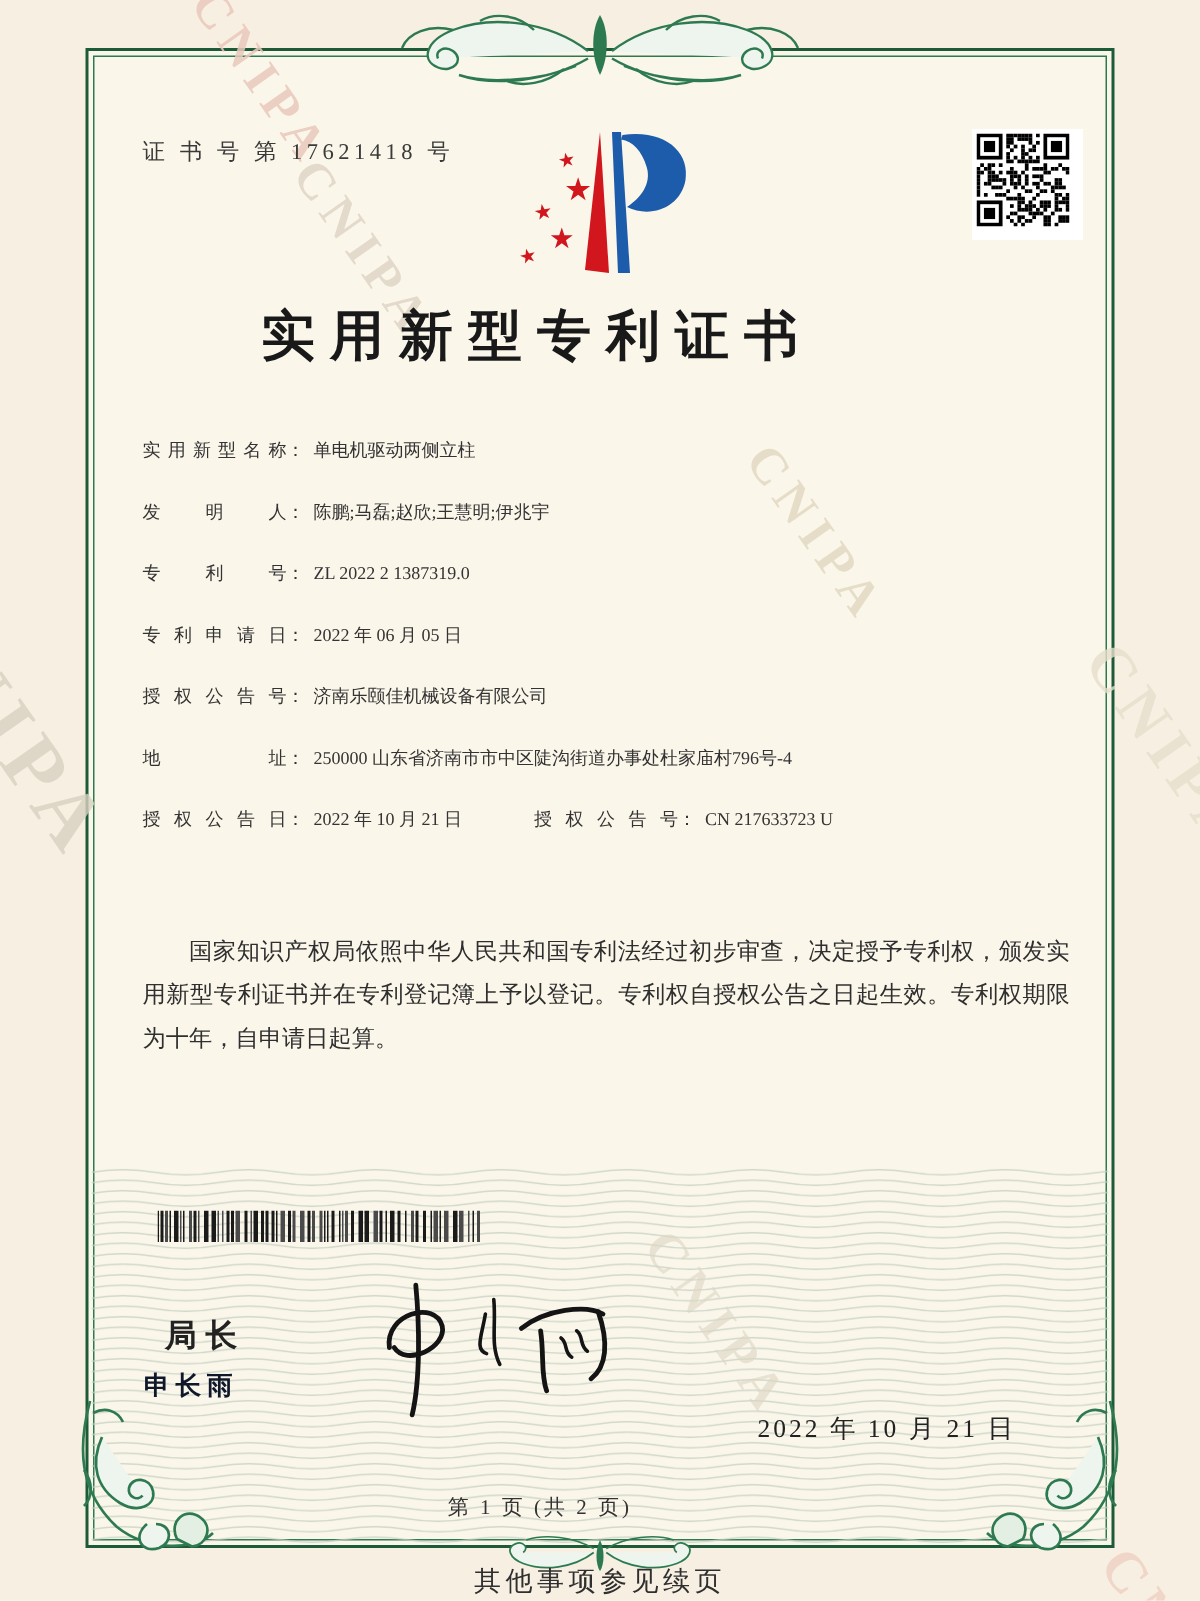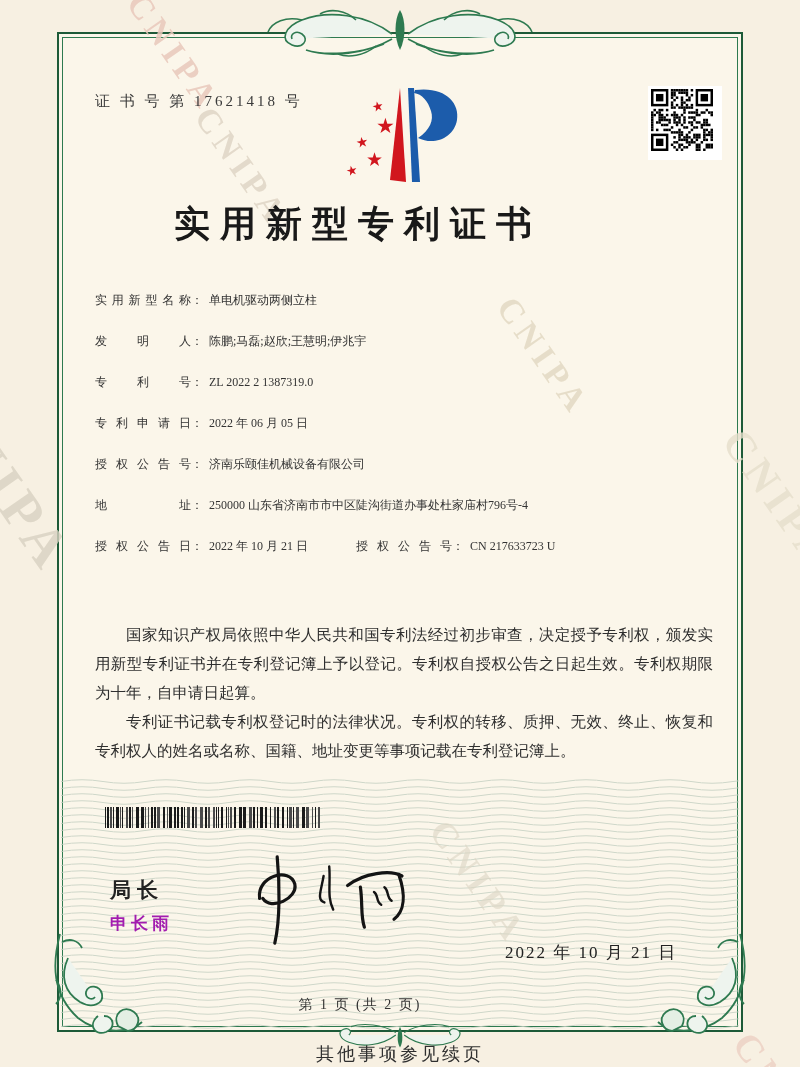--- a/index.html
+++ b/index.html
@@ -47,22 +47,22 @@
   .bodytext{
     left:95px;top:620px;width:618px;z-index:3;
     font-size:15.5px;line-height:29px;color:#2f2f2f;text-align:justify;
   }
   .bodytext p{margin:0;text-indent:2em;}
   
   .waves{left:61px;top:778px;width:678px;height:252px;z-index:0;}
   .barcode{left:105px;top:807px;width:215px;height:21px;z-index:3;}
   .sig-title{left:110px;top:876px;font-size:21px;font-weight:bold;letter-spacing:6px;
     font-family:"Liberation Sans","DejaVu Sans",sans-serif;color:#222;z-index:3;}
-  .sig-name{left:110px;top:912px;font-size:17px;font-weight:bold;letter-spacing:4px;
-    font-family:"Liberation Sans","DejaVu Sans",sans-serif;color:#a21caf;z-index:3;text-align:center;}
+  .sig-name{left:96px;top:912px;font-size:17px;font-weight:bold;letter-spacing:4px;
+    font-family:"Liberation Sans","DejaVu Sans",sans-serif;color:#0f172a;z-index:3;text-align:center;}
   .sig-hand{left:232px;top:852px;width:196px;height:96px;z-index:3;}
   .sig-date{left:505px;top:941px;font-size:17px;letter-spacing:2px;color:#222;z-index:3;}
   .pageinfo{left:0;top:996px;width:720px;text-align:center;font-size:14px;
     letter-spacing:2px;color:#333;z-index:3;}
   .footnote{left:0;top:1042px;width:800px;text-align:center;font-size:18px;
     letter-spacing:3px;color:#2f2f2f;z-index:3;}
   .orn{z-index:2;pointer-events:none;}
 </style>
 </head>
 <body>
@@ -409,21 +409,20 @@
     <div class="frow col2" style="margin-bottom:0;">
       <span class="flabel">授权公告号</span>
         <span class="fcolon">：</span>
       <span class="fvalue">CN 217633723 U</span>
     </div>
   </div>
 </div>
 
 <div class="abs bodytext">
   <p>国家知识产权局依照中华人民共和国专利法经过初步审查，决定授予专利权，颁发实用新型专利证书并在专利登记簿上予以登记。专利权自授权公告之日起生效。专利权期限为十年，自申请日起算。</p>
-  <p>专利证书记载专利权登记时的法律状况。专利权的转移、质押、无效、终止、恢复和专利权人的姓名或名称、国籍、地址变更等事项记载在专利登记簿上。</p>
 </div>
 
 <svg class="abs barcode" id="barSvg" width="215" height="21">
     <rect x="0" y="0" width="1" height="21" fill="#1a1a1a"></rect>
     <rect x="2" y="0" width="2" height="21" fill="#1a1a1a"></rect>
     <rect x="5" y="0" width="2" height="21" fill="#4a4a4a"></rect>
     <rect x="8" y="0" width="1" height="21" fill="#1a1a1a"></rect>
     <rect x="11" y="0" width="3" height="21" fill="#1a1a1a"></rect>
     <rect x="15" y="0" width="1" height="21" fill="#4a4a4a"></rect>
     <rect x="17" y="0" width="1" height="21" fill="#1a1a1a"></rect>

